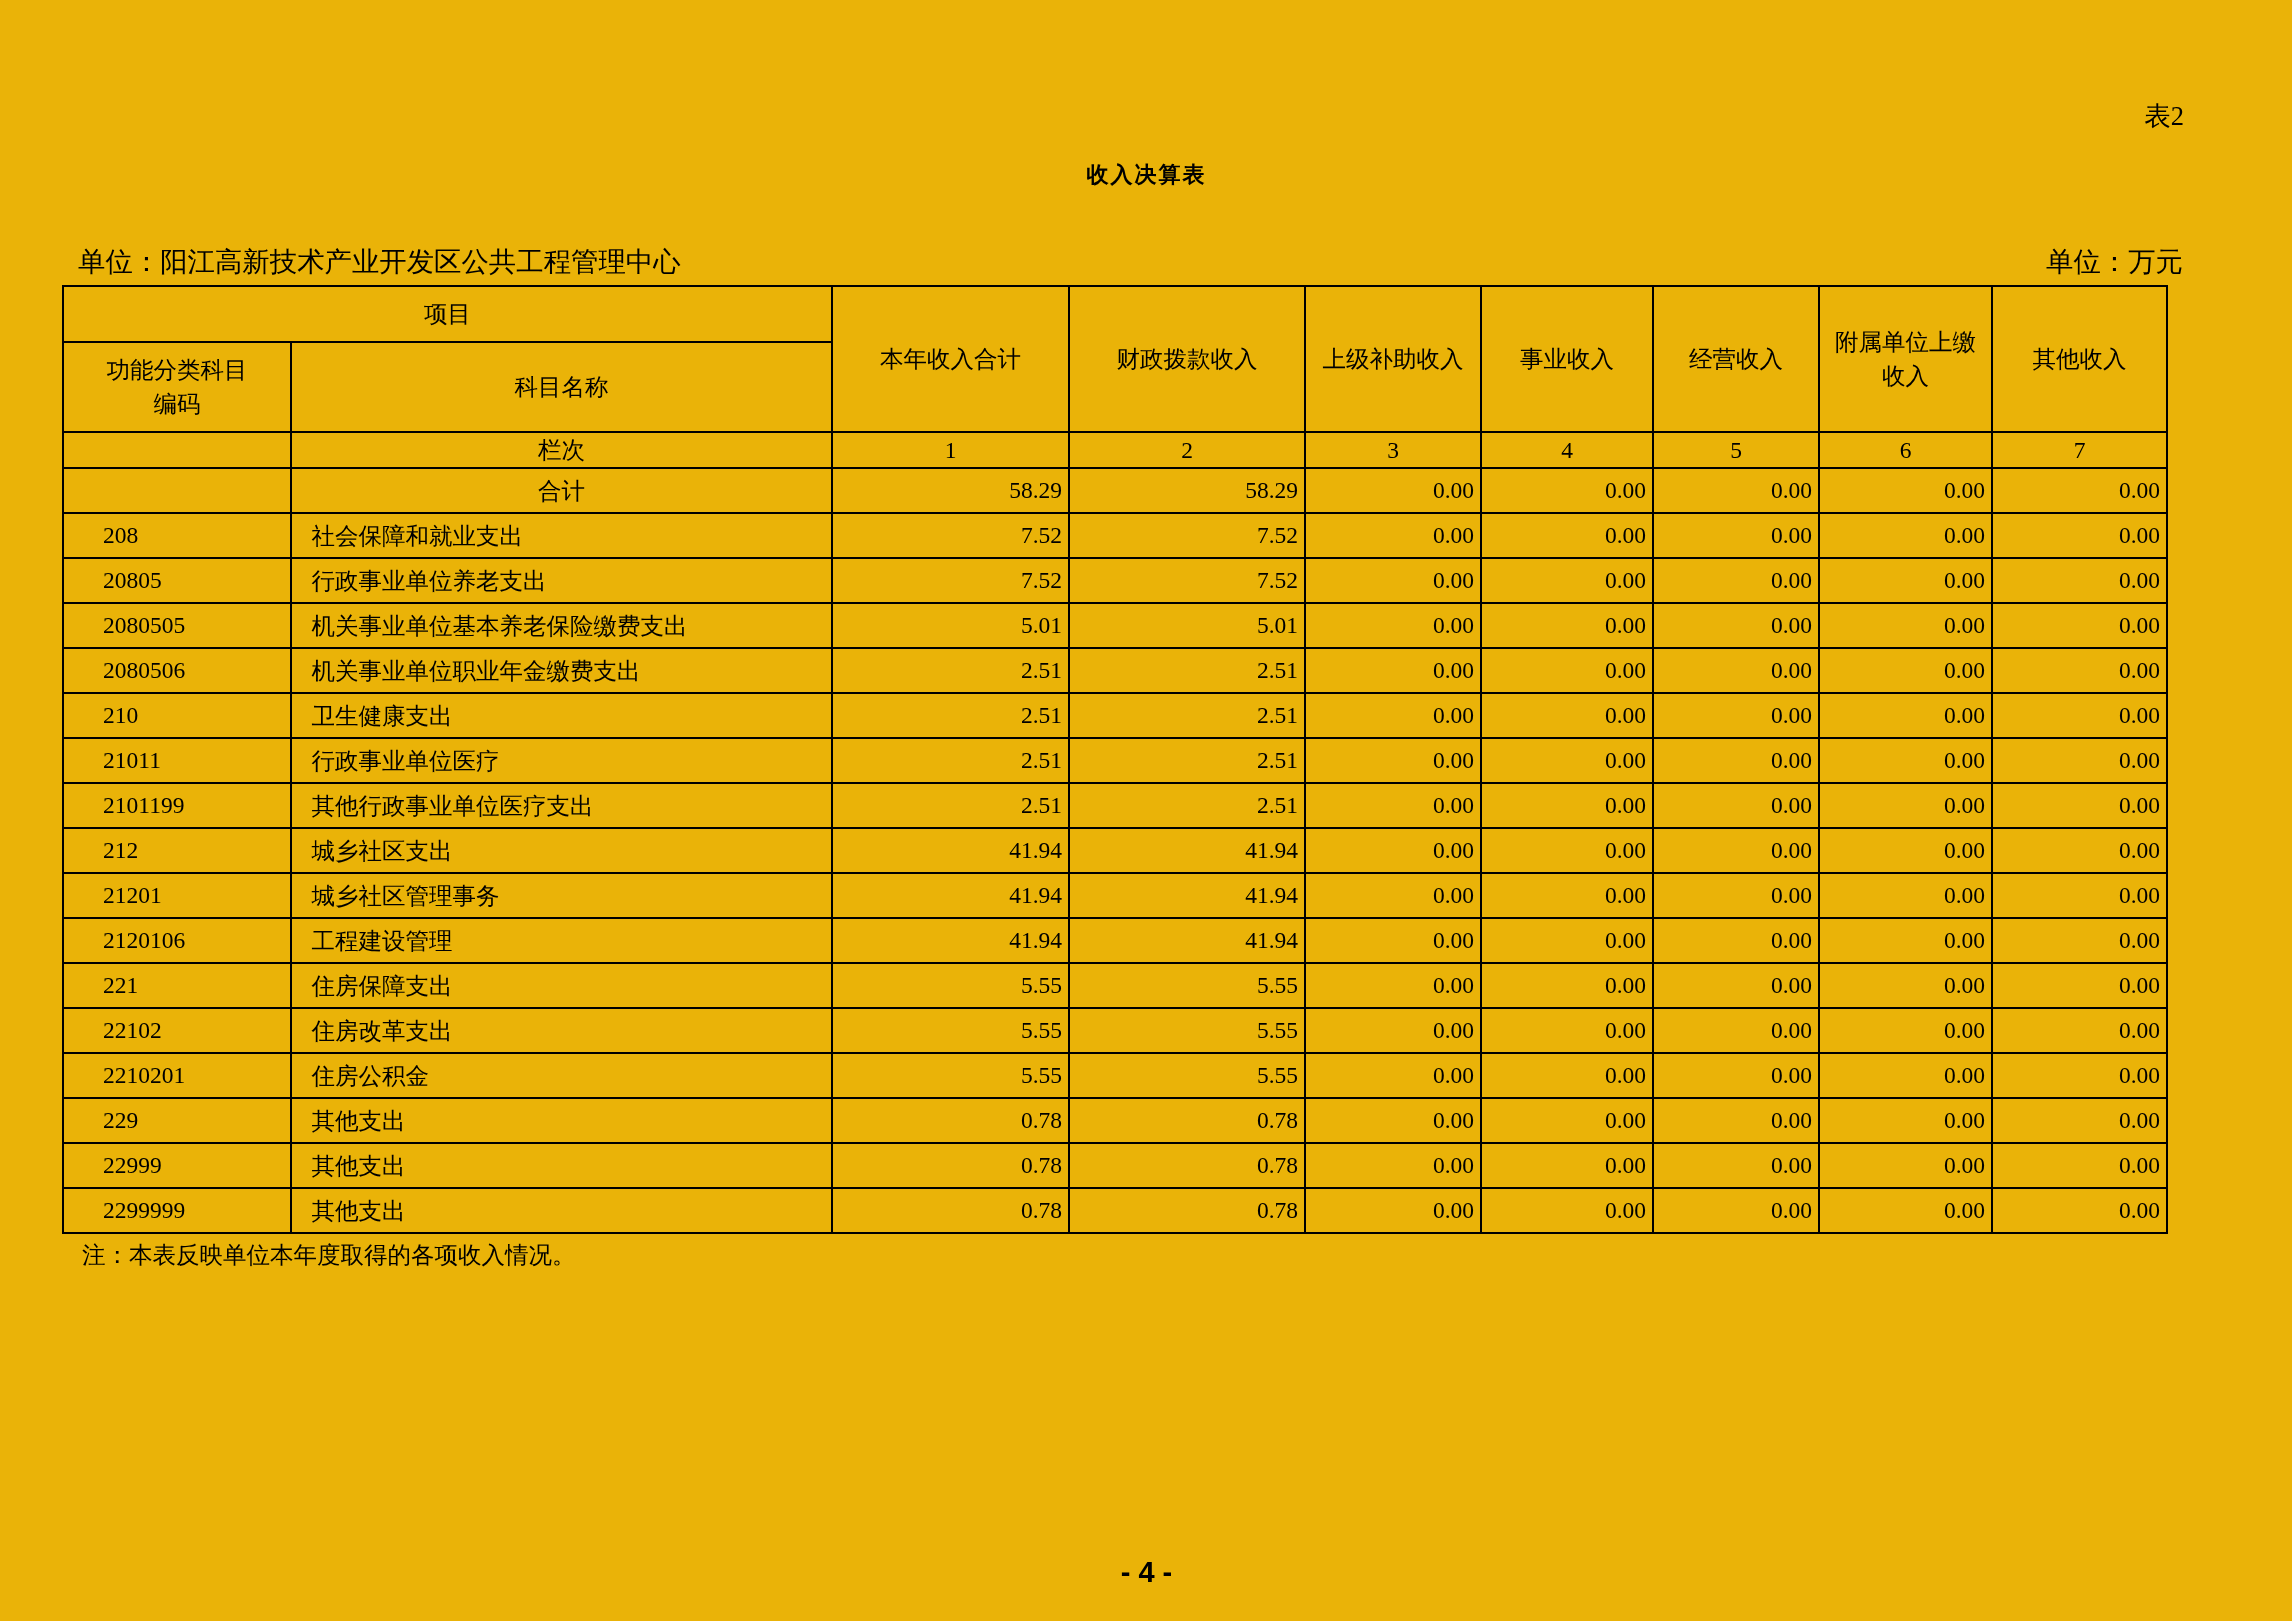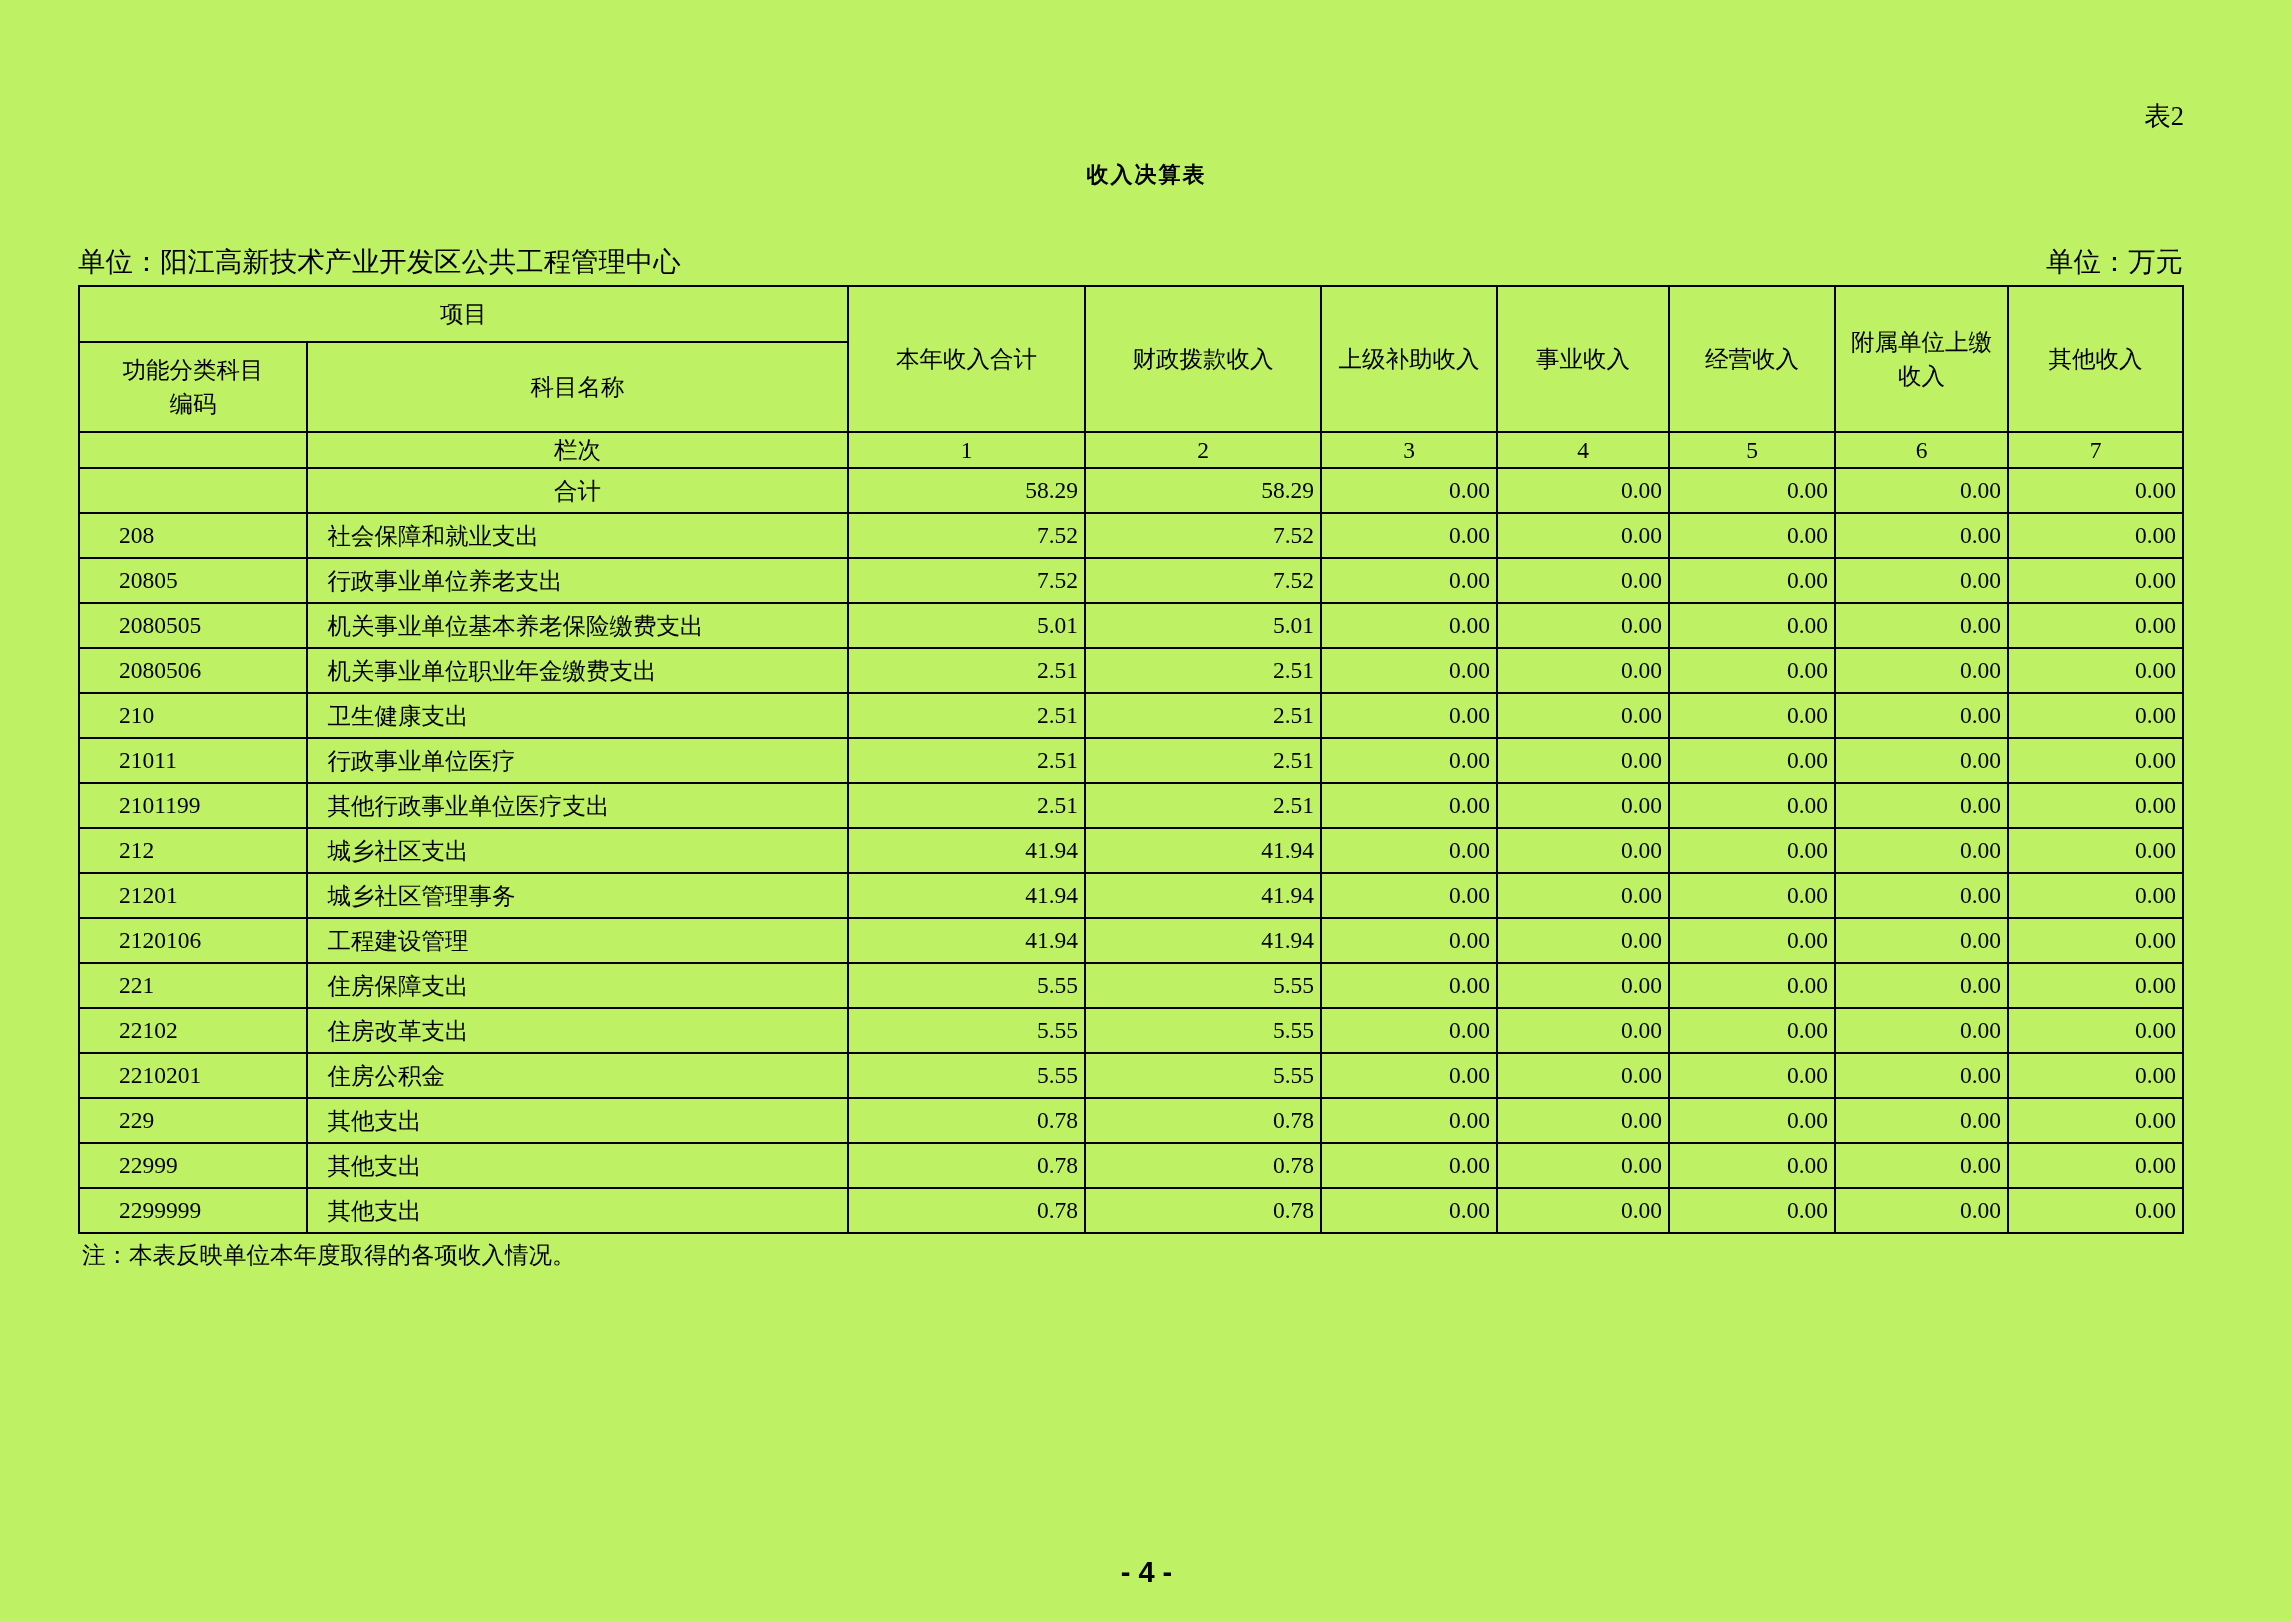--- a/index.html
+++ b/index.html
@@ -2,30 +2,30 @@
 <html><head>
 <meta charset="utf-8">
 <style>
   * { box-sizing: border-box; margin: 0; padding: 0; }
   html, body { background: #ffffff; }
   body {
     width: 2293px; height: 1621px;
     font-family: "Liberation Serif", "DejaVu Serif", serif;
     color: #000;
   }
-  .page { position: relative; width: 2293px; height: 1621px; background: #bef264; overflow: hidden; }
+  .page { position: relative; width: 2293px; height: 1621px; background: #eab308; overflow: hidden; }
 
   .table-tag { position: absolute; top: 98px; right: 109px; font-size: 26.5px; }
   .doc-title { position: absolute; top: 160px; left: 0; width: 100%; text-align: center;
                font-size: 22px; font-weight: bold; letter-spacing: 2px; }
   .unit-row { position: absolute; top: 244px; left: 78px; width: 2105px;
               display: flex; justify-content: space-between; align-items: flex-end; font-size: 27.4px; }
 
   table.report {
-    position: absolute; top: 285px; left: 78px; width: 2105px;
+    position: absolute; top: 285px; left: 62px; width: 2105px;
     border-collapse: collapse; table-layout: fixed;
     border: 2.9px solid #000;
   }
   .report th, .report td {
     border: solid #000; border-width: 2.9px 2px;
     font-size: 23.5px; font-weight: normal;
     text-align: center; vertical-align: middle; overflow: hidden;
   }
   tr.h1 { height: 56px; }
   tr.h2 { height: 90px; }

